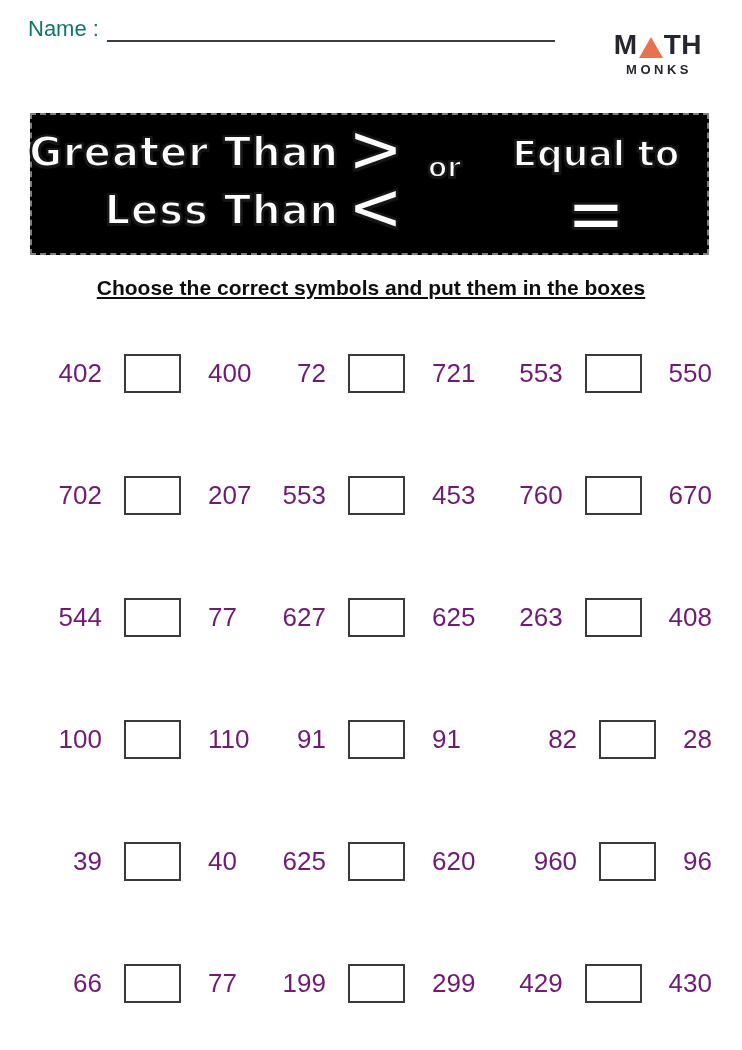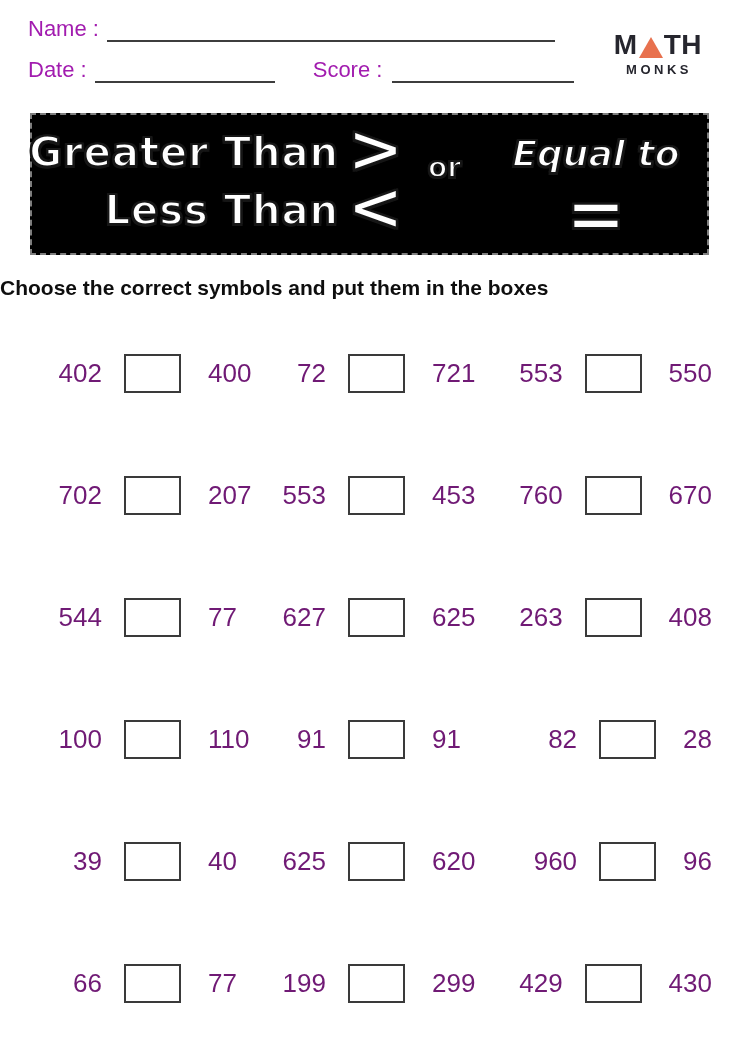--- a/index.html
+++ b/index.html
@@ -7,21 +7,21 @@
   .page {
     position:relative; width:742px; height:1050px; margin:0 auto;
     background:#ffffff; font-family:"Liberation Sans", sans-serif;
     color:#1a1a1a; overflow:hidden;
   }
 
   
   .hdr-row { position:absolute; display:flex; align-items:flex-end; }
   .name-row { left:28px; top:16px; }
   .date-row { left:28px; top:57px; }
-  .hdr-label { font-size:22px; color:#a21caf; white-space:pre; }
+  .hdr-label { font-size:22px; color:#0f766e; white-space:pre; }
   .writein { display:inline-block; border-bottom:2px solid #3d3d3d; height:26px; }
   .name-line  { width:448px; margin-left:8px; }
   .date-line  { width:180px; margin-left:8px; }
   .score-label{ margin-left:38px; }
   .score-line { width:182px; margin-left:10px; }
 
   .logo { position:absolute; top:31px; right:40px; text-align:right; }
   .logo-top { display:flex; align-items:flex-end; justify-content:flex-end;
               font-weight:bold; font-size:28px; line-height:1;
               letter-spacing:0.5px; color:#26262e; }
@@ -41,26 +41,26 @@
               -1.5px  1.5px 0 #161616, 1.5px  1.5px 0 #161616,
                0 -1.5px 0 #161616, 0 1.5px 0 #161616,
               -1.5px 0 0 #161616, 1.5px 0 0 #161616; }
   .banner-left { position:absolute; left:14px; top:8px; width:358px; }
   .banner-line { display:flex; align-items:center; justify-content:flex-end;
                  gap:8px; height:58px; }
   .word { font-size:40px; letter-spacing:1px; white-space:nowrap; }
   .chev { font-size:68px; line-height:0; position:relative; top:-3px; }
   .banner-or { position:absolute; left:396px; top:36px; font-size:28px; }
   .banner-right { position:absolute; right:18px; top:16px; width:186px; text-align:center; }
-  .equal-word { font-size:36px; line-height:46px;font-style:italic; }
+  .equal-word { font-size:36px; line-height:46px; }
   .equal-sym  { font-size:72px; line-height:0; display:block; margin-top:36px; }
 
   
-  .instruction { position:absolute; top:276px; left:0; width:100%; text-align:left;
-                 font-size:21px; font-weight:bold; color:#0e0e0e; }
+  .instruction { position:absolute; top:276px; left:0; width:100%; text-align:center;
+                 font-size:21px; font-weight:bold; color:#0e0e0e;text-decoration:underline; }
 
   
   .problems { position:absolute; top:312px; left:40px; width:680px;
               display:grid; grid-template-columns:224px 252px 196px;
               grid-auto-rows:122px; }
   .cell { display:flex; align-items:center; }
   .num { font-size:26px; color:#701a75; line-height:1; }
   .num-left  { width:62px; text-align:right; }
   .num-right { text-align:left; }
   .answer-box { width:57px; height:39px; flex:none; background:#fff;
@@ -68,26 +68,20 @@
 </style>
 </head>
 <body>
 
 <div class="page">
 
   <div class="hdr-row name-row">
     <span class="hdr-label">Name :</span>
     <span class="writein name-line"></span>
   </div>
-  <div class="hdr-row date-row">
-    <span class="hdr-label">Date :</span>
-    <span class="writein date-line"></span>
-    <span class="hdr-label score-label">Score :</span>
-    <span class="writein score-line"></span>
-  </div>
 
   <div class="logo">
     <div class="logo-top">
       <span>M</span>
       <span class="logo-triangle"></span>
       <span>TH</span>
     </div>
     <div class="logo-bottom">MONKS</div>
   </div>
 

